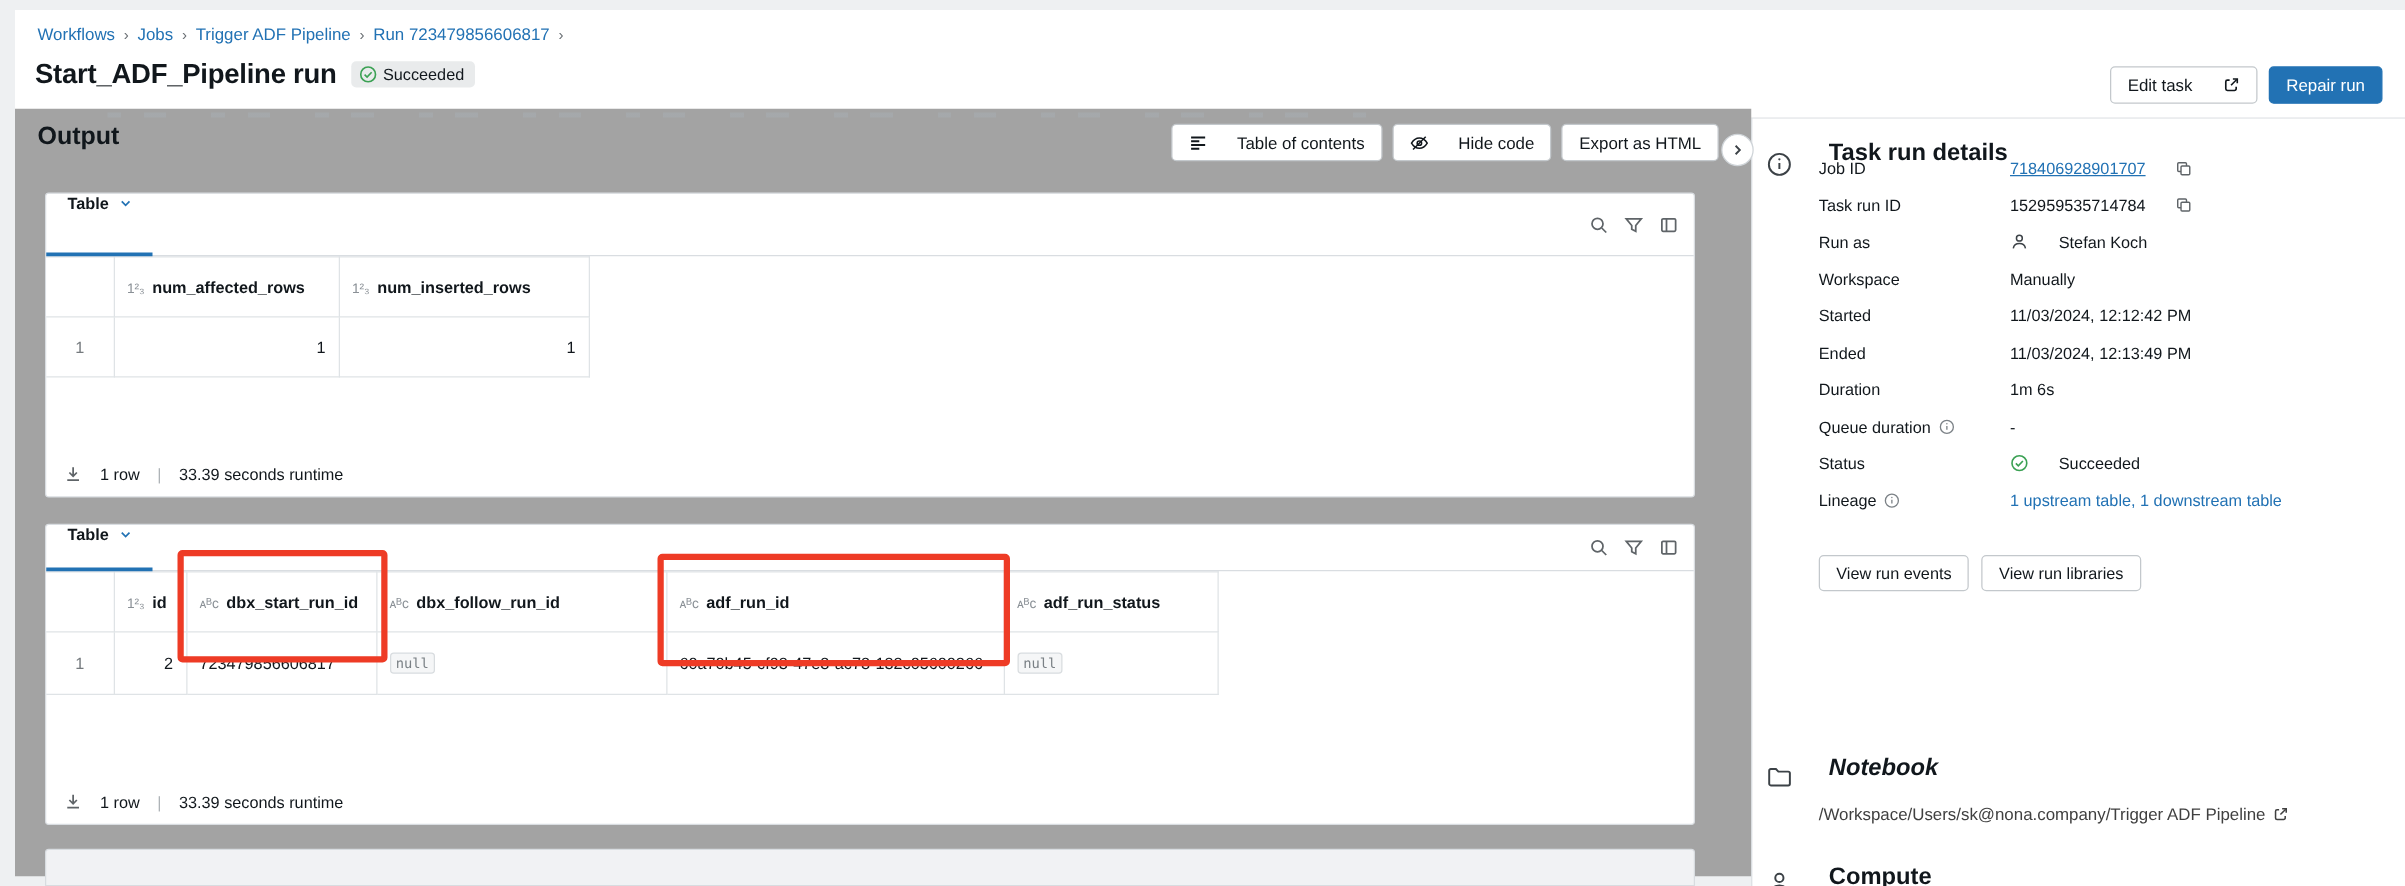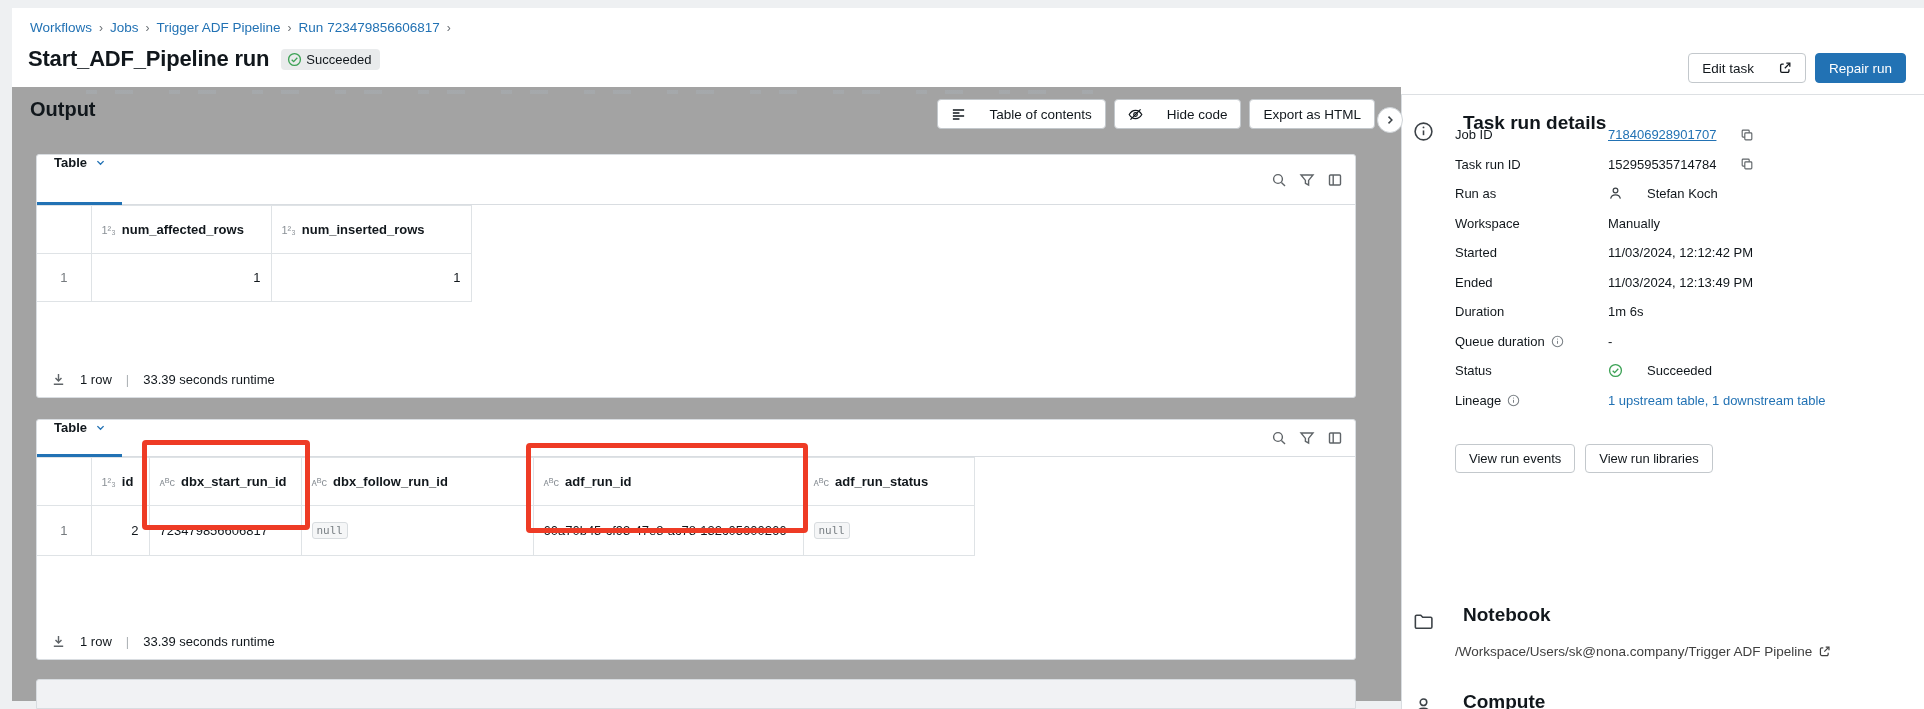--- a/index.html
+++ b/index.html
@@ -385,21 +385,21 @@
     <div class="panel-buttons">
       <button class="btn btn-sm">View run events</button>
       <button class="btn btn-sm">View run libraries</button>
     </div>
 
     <span class="sec-icon" style="top:516px;">
       <svg width="21" height="21" viewBox="0 0 16 16" fill="none" stroke="currentColor" stroke-width="1.2">
           <path d="M1.8 4.2a1 1 0 0 1 1-1h3.1l1.5 1.6h6a1 1 0 0 1 1 1v6.4a1 1 0 0 1-1 1H2.8a1 1 0 0 1-1-1z"></path>
         </svg>
     </span>
-    <div class="sec-heading" style="top:509px;">Notebook</div>
+    <div class="sec-heading" style="top:509px;font-style:italic;">Notebook</div>
     <a class="notebook-path">
       <span>/Workspace/Users/sk@nona.company/Trigger ADF Pipeline</span>
       <span>
           <svg width="13" height="13" viewBox="0 0 16 16" fill="none" stroke="currentColor" stroke-width="1.5">
             <path d="M6.5 3.5h-2A1.5 1.5 0 0 0 3 5v6.5A1.5 1.5 0 0 0 4.5 13H11a1.5 1.5 0 0 0 1.5-1.5v-2"></path>
             <path d="M9.5 2.5H13.5V6.5"></path>
             <path d="M13 3L7.8 8.2"></path>
           </svg>
         </span>
     </a>

